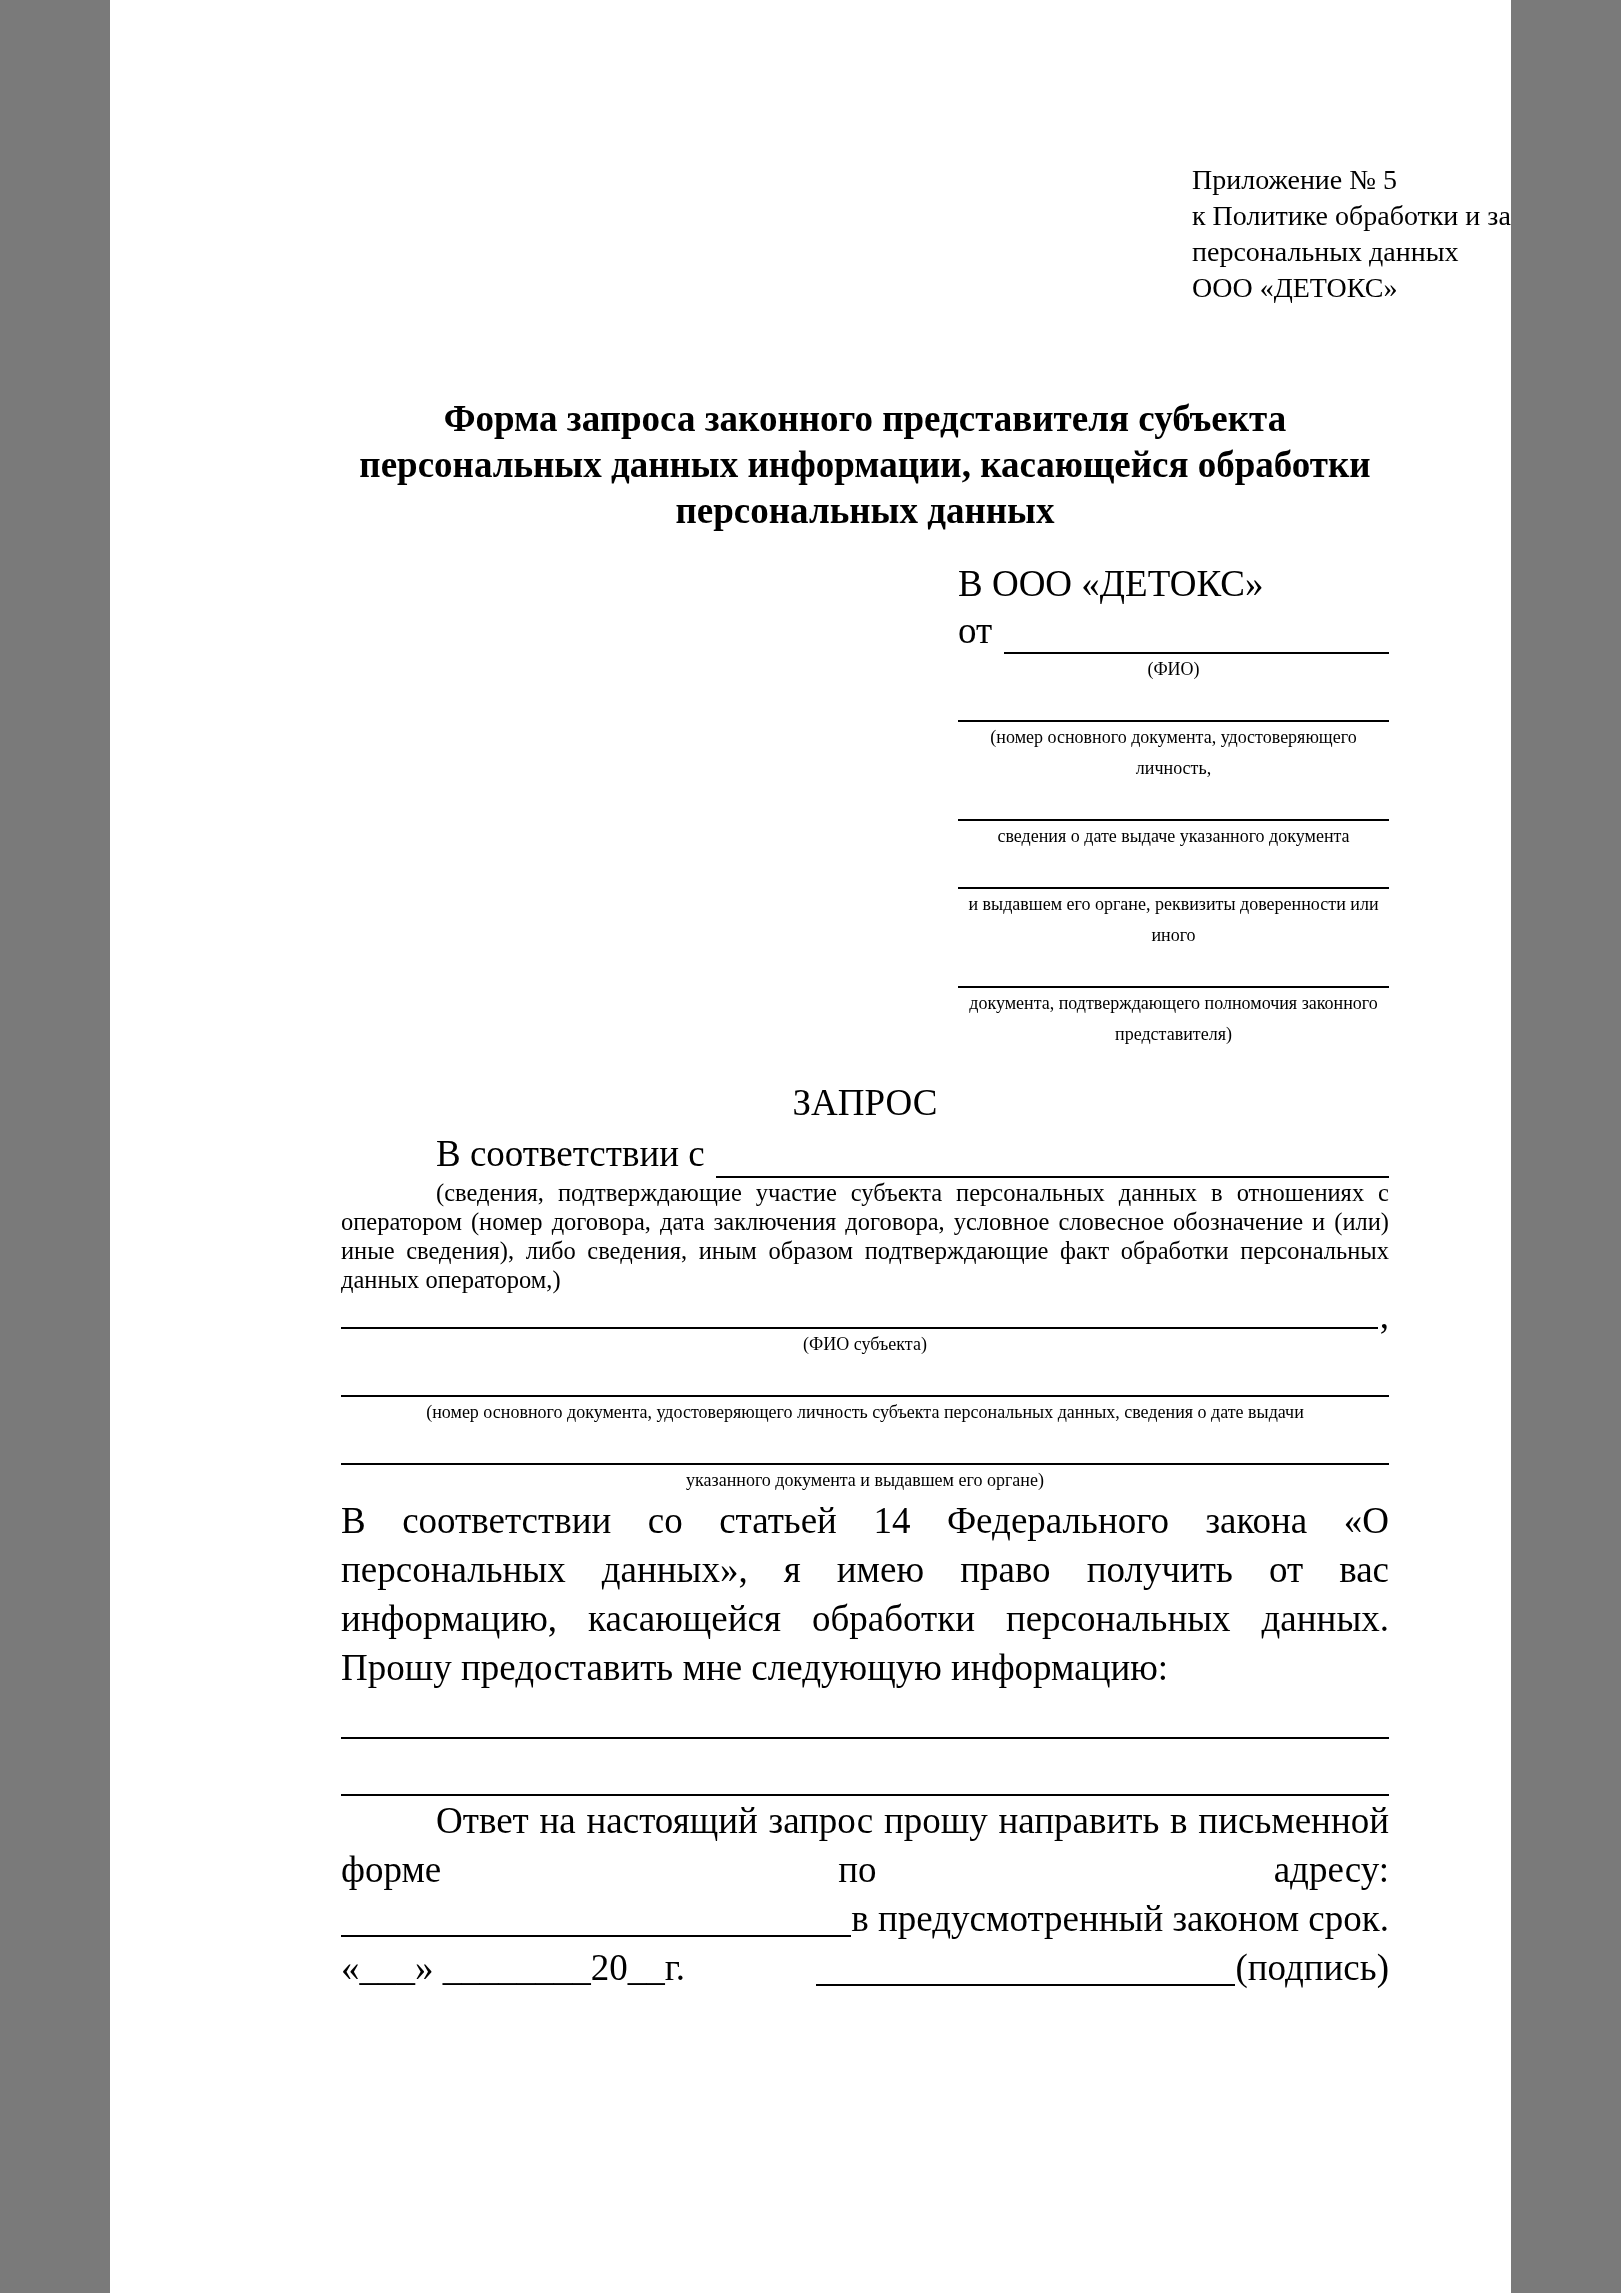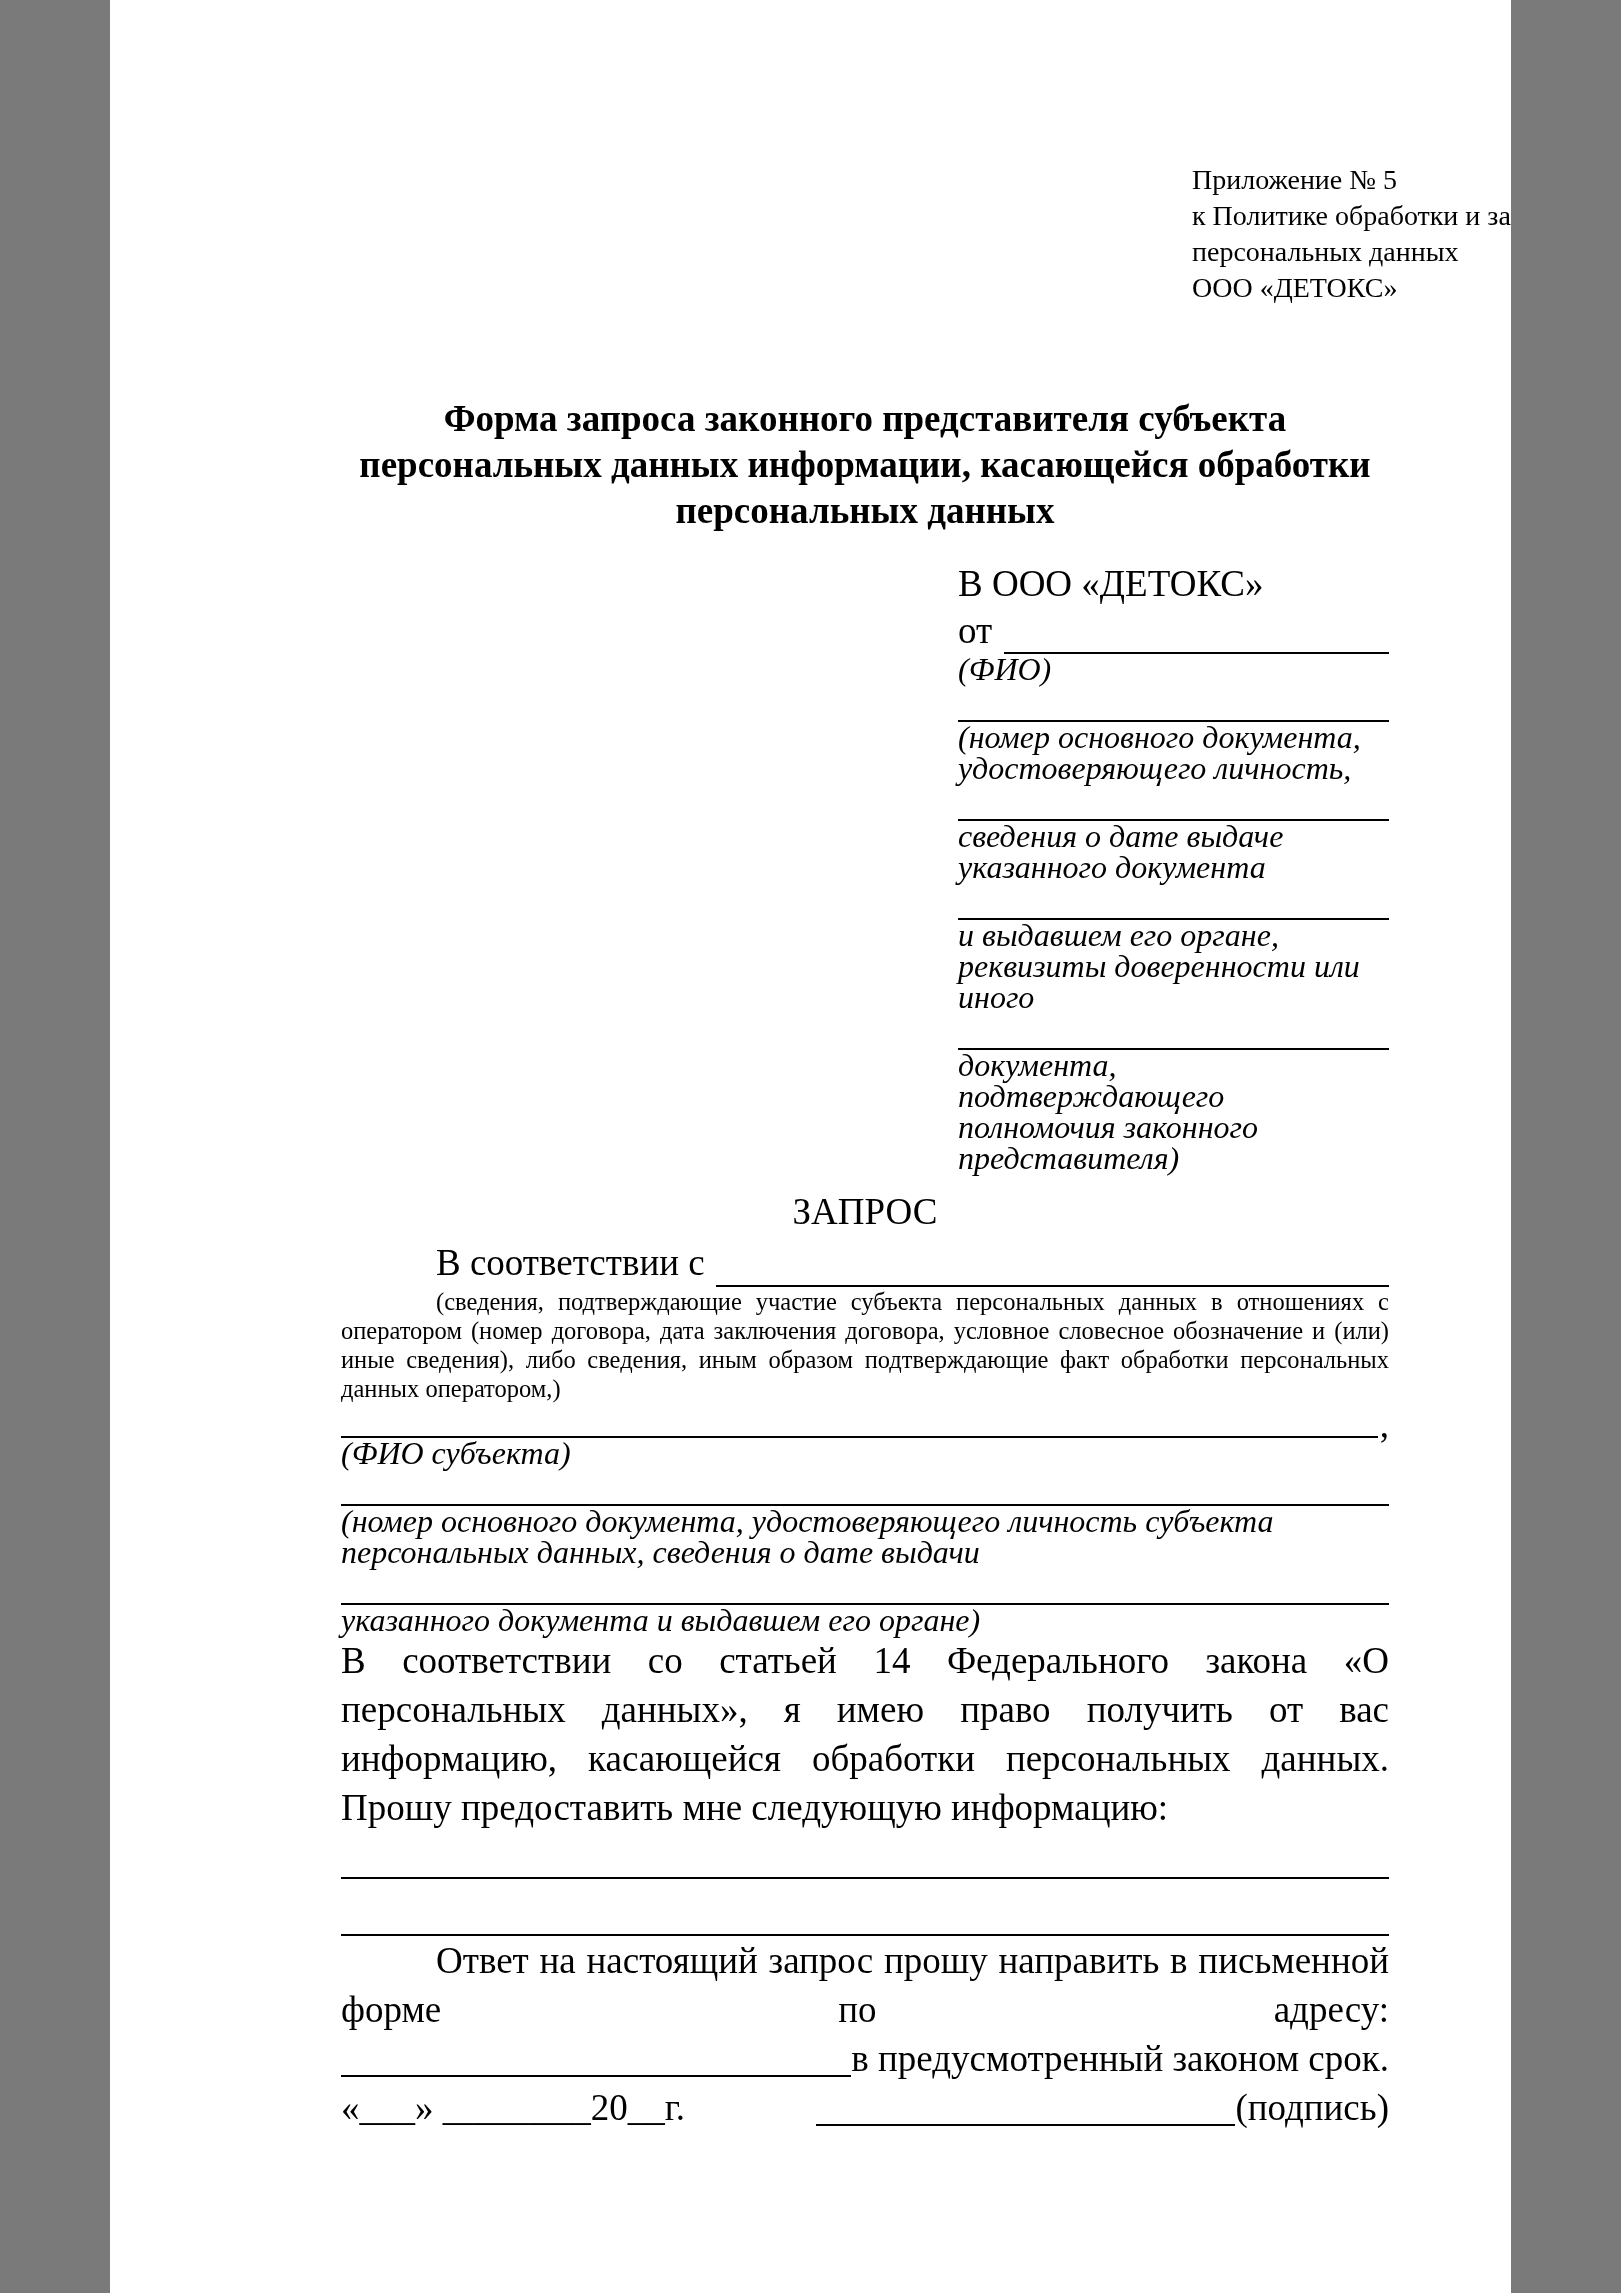--- a/index.html
+++ b/index.html
@@ -45,31 +45,31 @@
     display: flex;
     height: 47px;
   }
   .from-row .lbl { white-space: pre; }
   .fill {
     flex: 1 1 auto;
     border-bottom: 2.9px solid #000;
     margin-left: 11.8px;
   }
   .caption {
-    font-size: 32px;
+    font-size: 18px;
     line-height: 31px;
-    font-style: italic;
+    text-align: center;
   }
   .sig-line {
     border-bottom: 2.9px solid #000;
     height: 35px;
   }
   
   .req-heading {
-    margin-top: 13px;
+    margin-top: 28px;
     text-align: center;
     font-size: 37px;
     line-height: 49px;
   }
   
   .line-row {
     display: flex;
     font-size: 37px;
     height: 49px;
     margin-top: 2px;

